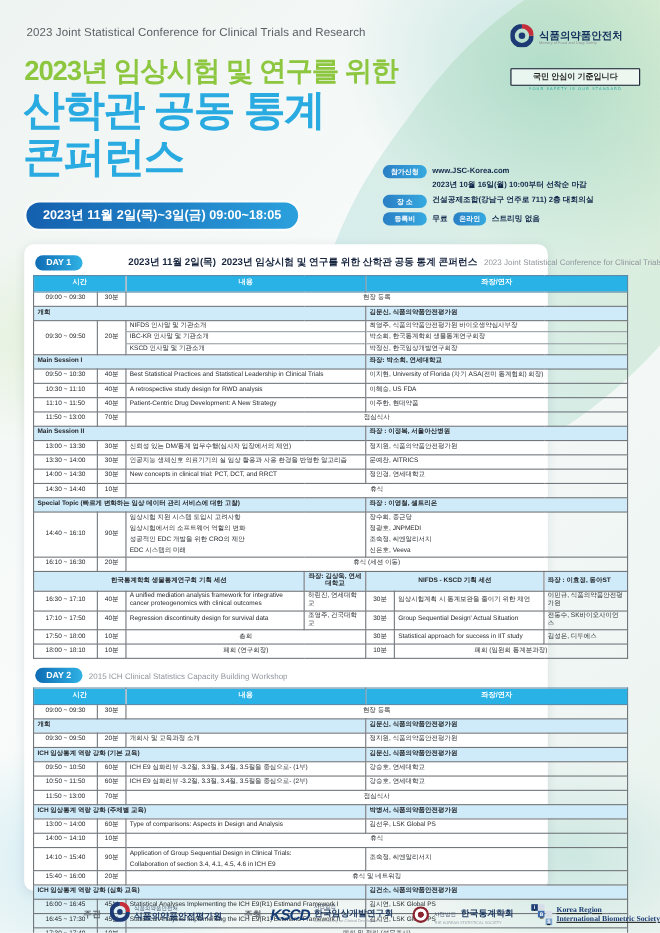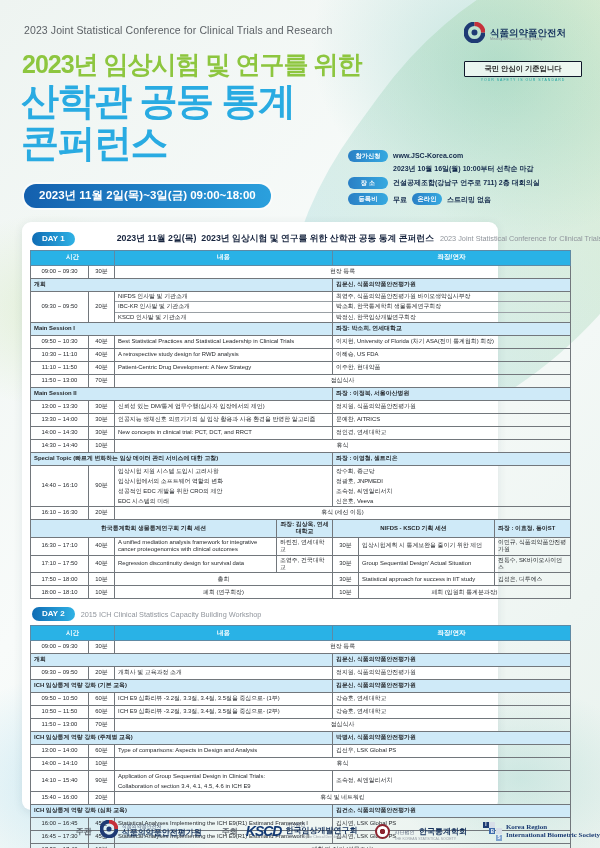--- a/index.html
+++ b/index.html
@@ -98,21 +98,21 @@
 <div class="bg1"></div>
 <div class="bg2"></div>
 <div class="bg3"></div>
 <div class="bg4"></div>
 <div class="bg5"></div>
 
 <div class="conf-en">2023 Joint Statistical Conference for Clinical Trials and Research</div>
 <div class="kicker">2023년 임상시험 및 연구를 위한</div>
 <div class="big big1">산학관 공동 통계</div>
 <div class="big big2">콘퍼런스</div>
-<div class="date-pill">2023년 11월 2일(목)~3일(금) 09:00~18:00</div>
+<div class="date-pill">2023년 11월 2일(목)~3일(금) 09:00~18:05</div>
 
 <div class="mfds">
   <div class="mfds-row">
     <span>
       <svg width="21" height="21" viewBox="0 0 24 24">
         <path d="M12 2 a10 10 0 1 0 10 10" fill="none" stroke="#1e3a74" stroke-width="5"></path>
         <path d="M12 2 a10 10 0 0 1 10 10" fill="none" stroke="#c6303a" stroke-width="5"></path>
         <circle cx="12" cy="12" r="3.4" fill="#1e3a74"></circle>
       </svg>
     </span>
@@ -448,21 +448,21 @@
   </span>
 
   <span class="forg" style="margin-left:10px;">
     <span class="kss-seal"></span>
     <span class="names">
       <div><span class="fkr-s">사단법인</span> <span class="fkr-b">한국통계학회</span></div>
       <div class="fen-t">THE KOREAN STATISTICAL SOCIETY</div>
     </span>
   </span>
 
-  <span class="forg" style="margin-left:8px;">
+  <span class="forg" style="margin-left:8px;text-decoration:underline;">
     <span class="ibs-logo">
       <span class="ibs-i">I</span>
       <span class="ibs-f1"></span>
       <span class="ibs-b">B</span>
       <span class="ibs-f2"></span>
       <span class="ibs-s">S</span>
     </span>
     <span class="ibs-text">
       <div>Korea Region</div>
       <div>International Biometric Society</div>

